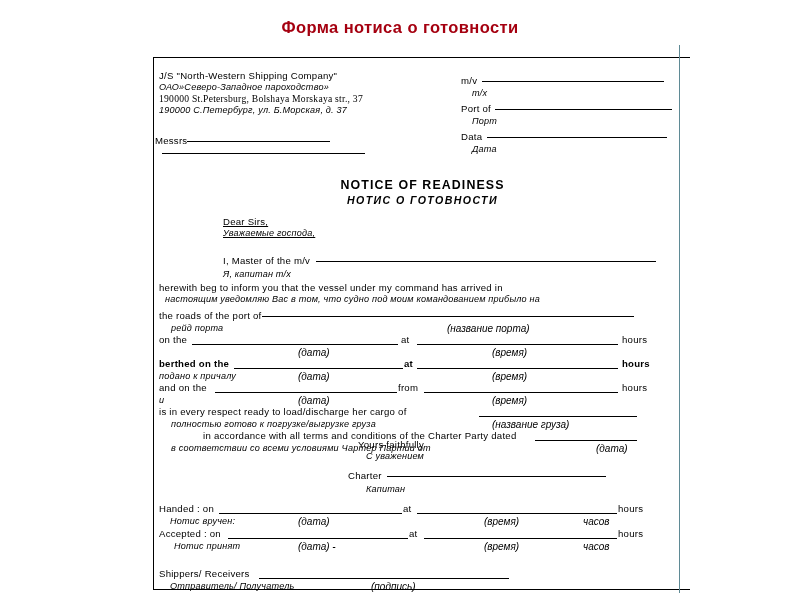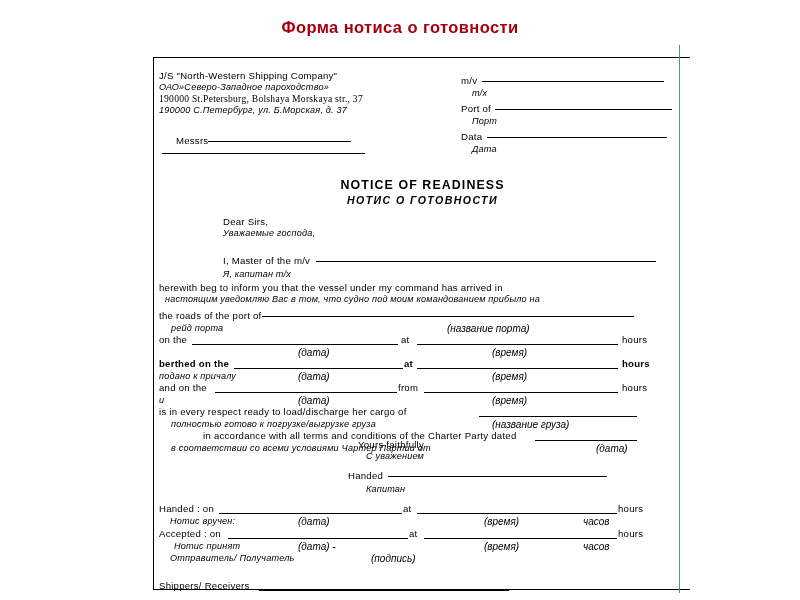--- a/index.html
+++ b/index.html
@@ -103,21 +103,21 @@
 
 <div id="doc-frame">
 
   <div class="abs" style="left:5px; top:12px;">
     <div class="en">J/S "North-Western Shipping Company"</div>
     <div class="ru" style="margin-top:1px;">ОАО»Северо-Западное пароходство»</div>
     <div class="en" style="margin-top:1px;font-family:Liberation Serif, serif;">190000 St.Petersburg, Bolshaya Morskaya str., 37</div>
     <div class="ru" style="margin-top:1px;">190000 С.Петербург, ул. Б.Морская, д. 37</div>
   </div>
 
-  <div class="abs" style="left:22px; top:72px;">
+  <div class="abs" style="left:1px; top:72px;">
     <span class="en">Messrs</span><span class="rule" style="width:143px;"></span>
   </div>
   <div class="abs rule" style="left:8px; top:95px; width:203px;"></div>
 
   <div class="abs" style="left:307px; top:12px;">
     <div>
       <span class="en">m/v</span><span class="rule" style="width:182px; margin-left:5px;"></span>
     </div>
     <div class="ru" style="margin-left:11px;">m/x</div>
     <div style="margin-top:0px;">
@@ -128,21 +128,21 @@
       <span class="en">Data</span><span class="rule" style="width:180px; margin-left:5px;"></span>
     </div>
     <div class="ru" style="margin-left:11px;">Дата</div>
   </div>
 
   <div class="abs" style="left:0; top:120px; width:537px; text-align:center;">
     <div class="doc-heading-en">NOTICE  OF  READINESS</div>
     <div class="doc-heading-ru" style="margin-top:2px;">НОТИС  О  ГОТОВНОСТИ</div>
   </div>
 
-  <div class="abs" style="left:69px; top:158px;">
+  <div class="abs" style="left:69px; top:158px;text-decoration:underline;">
     <div class="en">Dear Sirs,</div>
     <div class="ru" style="margin-top:1px;">Уважаемые господа,</div>
   </div>
 
   <div class="abs" style="left:69px; top:192px;">
     <div>
       <span class="en">I, Master of the m/v</span><span class="rule" style="width:340px; margin-left:6px;"></span>
     </div>
     <div class="ru" style="margin-top:1px;">Я, капитан т/х</div>
   </div>
@@ -216,21 +216,21 @@
       <span class="cap abs" style="left:437px; top:0;">(дата)</span>
     </div>
   </div>
 
   <div class="abs" style="left:204px; top:381px;">
     <div class="en">Yours faithfully</div>
     <div class="ru" style="margin-left:8px; margin-top:1px;">С уважением</div>
   </div>
   <div class="abs" style="left:194px; top:407px;">
     <div>
-      <span class="en">Handed</span><span class="rule" style="width:219px; margin-left:5px;"></span>
+      <span class="en">Charter</span><span class="rule" style="width:219px; margin-left:5px;"></span>
     </div>
     <div class="ru" style="margin-left:18px; margin-top:1px;">Капитан</div>
   </div>
 
   <div class="abs" style="left:5px; top:445px; width:530px;">
 
     <div style="position:relative; height:13px;">
       <span class="en abs" style="left:0; top:0;">Handed : on</span>
       <span class="rule abs" style="left:60px; top:10px; width:183px;"></span>
       <span class="en abs" style="left:244px; top:0;">at</span>
@@ -251,25 +251,25 @@
       <span class="rule abs" style="left:265px; top:10px; width:193px;"></span>
       <span class="en abs" style="left:459px; top:0;">hours</span>
     </div>
     <div style="position:relative; height:12px;">
       <span class="ru abs" style="left:15px; top:0;">Нотис принят</span>
       <span class="cap abs" style="left:139px; top:0;">(дата) -</span>
       <span class="cap abs" style="left:325px; top:0;">(время)</span>
       <span class="cap abs" style="left:424px; top:0;">часов</span>
     </div>
 
+    <div style="position:relative; height:13px; margin-top:15px;">
+      <span class="en abs" style="left:0; top:0;">Shippers/ Receivers</span>
+      <span class="rule abs" style="left:100px; top:10px; width:250px;"></span>
+    </div>
     <div style="position:relative; height:12px;">
       <span class="ru abs" style="left:11px; top:0;">Отправитель/ Получатель</span>
       <span class="cap abs" style="left:212px; top:0;">(подпись)</span>
     </div>
-    <div style="position:relative; height:13px; margin-top:15px;">
-      <span class="en abs" style="left:0; top:0;">Shippers/ Receivers</span>
-      <span class="rule abs" style="left:100px; top:10px; width:250px;"></span>
-    </div>
   </div>
 
 </div>
 
 <div id="doc-accent-rule" style="background: rgb(95, 138, 149);"></div>
 
 </body></html>

